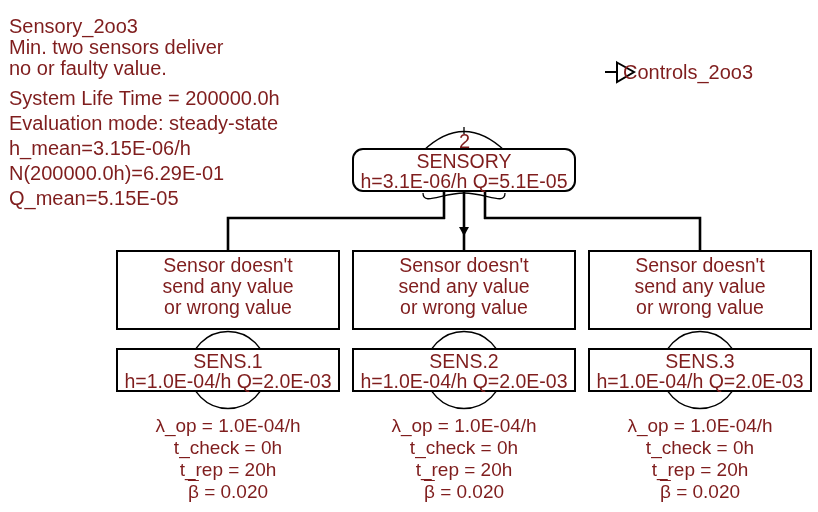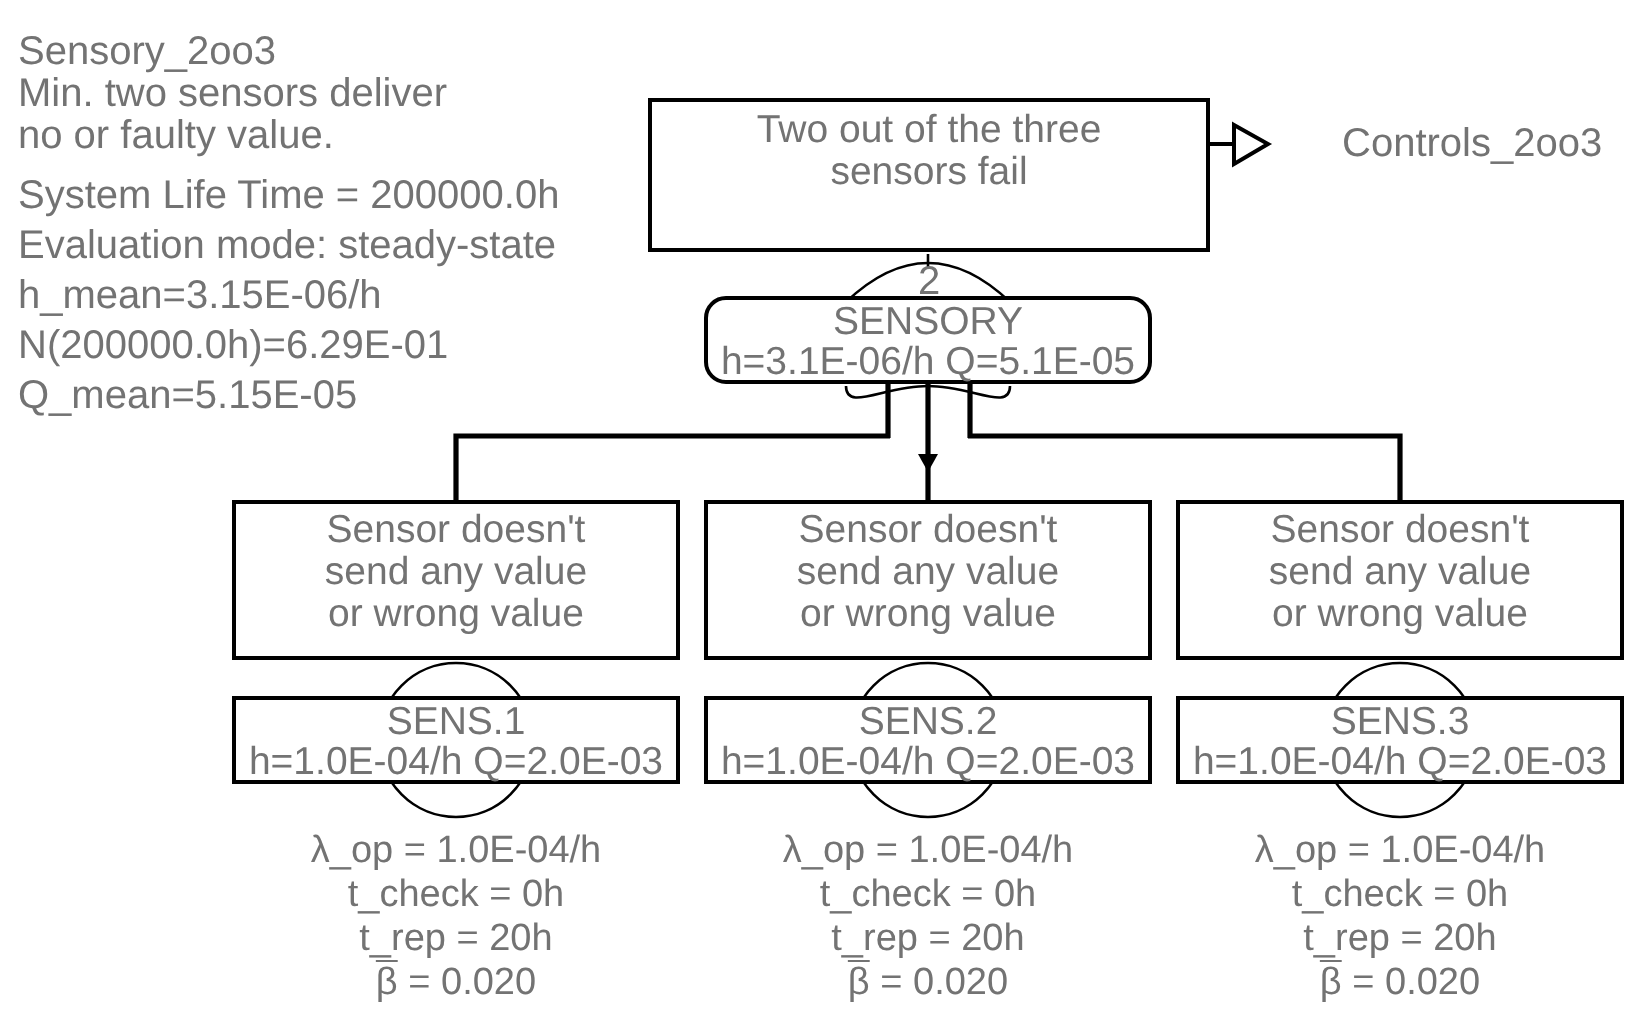--- a/index.html
+++ b/index.html
@@ -1,18 +1,18 @@
 <!DOCTYPE html>
 <html><head>
 <meta charset="utf-8">
 <style>
   html,body { margin:0; padding:0; background:#ffffff; }
   .stage {
     position:relative; width:818px; height:512px; background:#ffffff;
-    font-family:"Liberation Sans","DejaVu Sans",sans-serif; color:#737373;
+    font-family:"Liberation Sans","DejaVu Sans",sans-serif; color:#7f1d1d;
     overflow:hidden;
   }
   svg.layer { position:absolute; left:0; top:0; }
   .abs { position:absolute; }
   .nowrap { white-space:nowrap; }
   .box {
     position:absolute; border:2px solid #000; background:#ffffff;
     box-sizing:border-box; text-align:center;
   }
   .info-title, .info-stats { font-size:20px; }
@@ -28,21 +28,21 @@
               font-size:19.5px;border-radius:11px; }
   .gate-box div { line-height:20px; }
   .event-box { top:250px; width:224px; height:80px; padding-top:3px; font-size:19.5px; }
   .event-box div { line-height:21px; }
   .basic-box { top:348px; width:224px; height:44px; padding-top:1px; font-size:19.5px; }
   .basic-box div { line-height:20px; }
   .params { position:absolute; top:415px; width:224px; text-align:center; font-size:19px; }
   .params div { line-height:22px; }
   .c1 { left:116px; } .c2 { left:352px; } .c3 { left:588px; }
   .ov { text-decoration:overline; }
-  .transfer-label { left:671px; top:61px; font-size:20px; }
+  .transfer-label { left:623px; top:61px; font-size:20px; }
 </style>
 </head>
 <body>
 
 <div class="stage">
 
   <svg class="layer" width="818" height="512" viewBox="0 0 818 512">
 
     <path d="M 423 151 Q 464 112 505 151" fill="none" stroke="#000" stroke-width="1.3"></path>
     <line x1="464" y1="127" x2="464" y2="134" stroke="#000" stroke-width="1.3"></line>
@@ -70,24 +70,20 @@
     <div>no or faulty value.</div>
   </div>
   <div class="abs info-stats nowrap" style="left:9px; top:86px;">
     <div>System Life Time = 200000.0h</div>
     <div>Evaluation mode: steady-state</div>
     <div>h_mean=3.15E-06/h</div>
     <div>N(200000.0h)=6.29E-01</div>
     <div>Q_mean=5.15E-05</div>
   </div>
 
-  <div class="box top-event">
-    <div>Two out of the three</div>
-    <div>sensors fail</div>
-  </div>
 
   <div class="abs transfer-label nowrap">Controls_2oo3</div>
 
   <div class="abs vote-k">2</div>
 
   <div class="box gate-box">
     <div>SENSORY</div>
     <div>h=3.1E-06/h Q=5.1E-05</div>
   </div>
 

